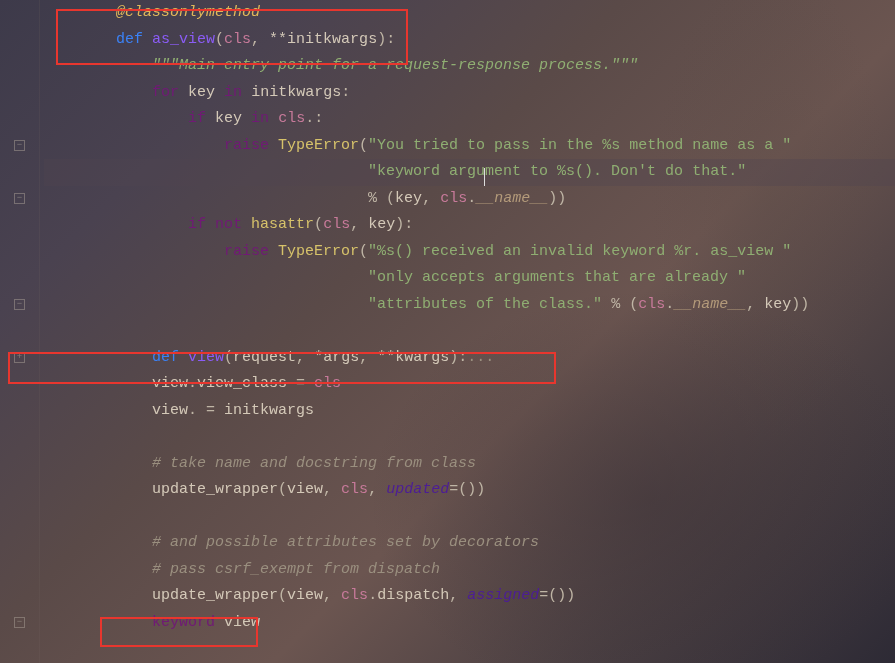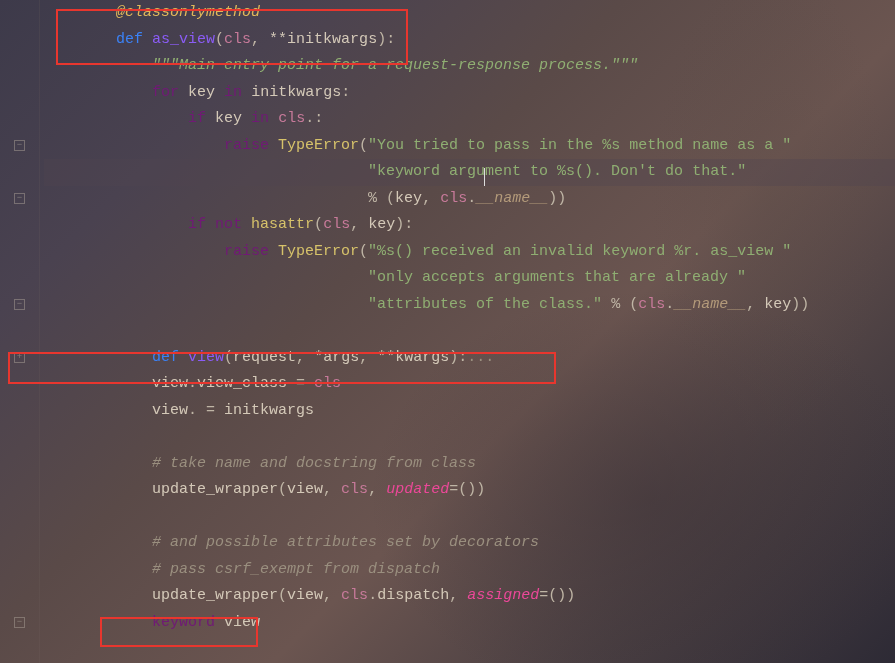--- a/index.html
+++ b/index.html
@@ -75,21 +75,21 @@
   .tk-funcname{ color: #8b5cf6; }
   .tk-param   { color: #d4c9b8; }
   .tk-self    { color: #c77a9a; }
   .tk-punct   { color: #bfb5a5; }
   .tk-string  { color: #8fae72; font-style: italic; }
   .tk-str2    { color: #8fae72; }
   .tk-builtin { color: #d6c26a; }
   .tk-ident   { color: #d4c9b8; }
   .tk-op      { color: #bfb5a5; }
   .tk-dunder  { color: #b39a7a; font-style: italic; }
-  .tk-kwarg   { color: #ec4899; font-style: italic; }
+  .tk-kwarg   { color: #4c1d95; font-style: italic; }
   .tk-comment { color: #9a8f7f; font-style: italic; }
   .tk-fold    { color: #9a8f7f; }
 
   .hl-box {
     position: absolute;
     border: 2px solid #e8362e;
     pointer-events: none;
     z-index: 10;
   }
   .hl1 { left: 56px;  top: 9px;   width: 352px; height: 56px; }

